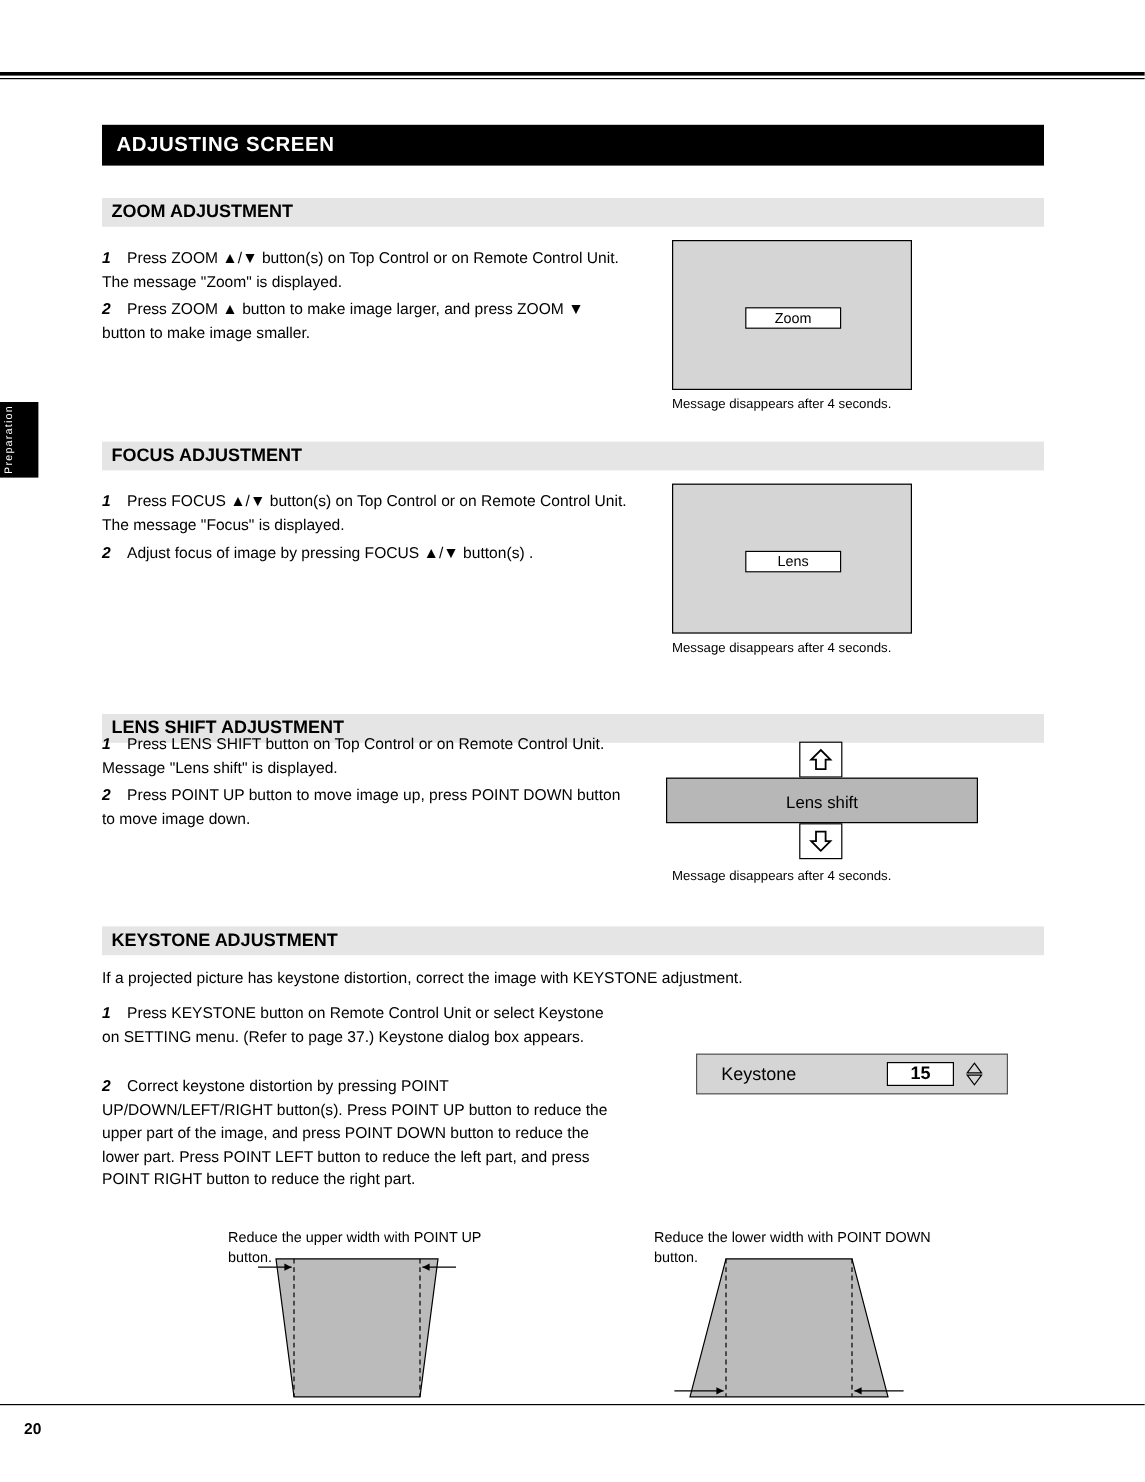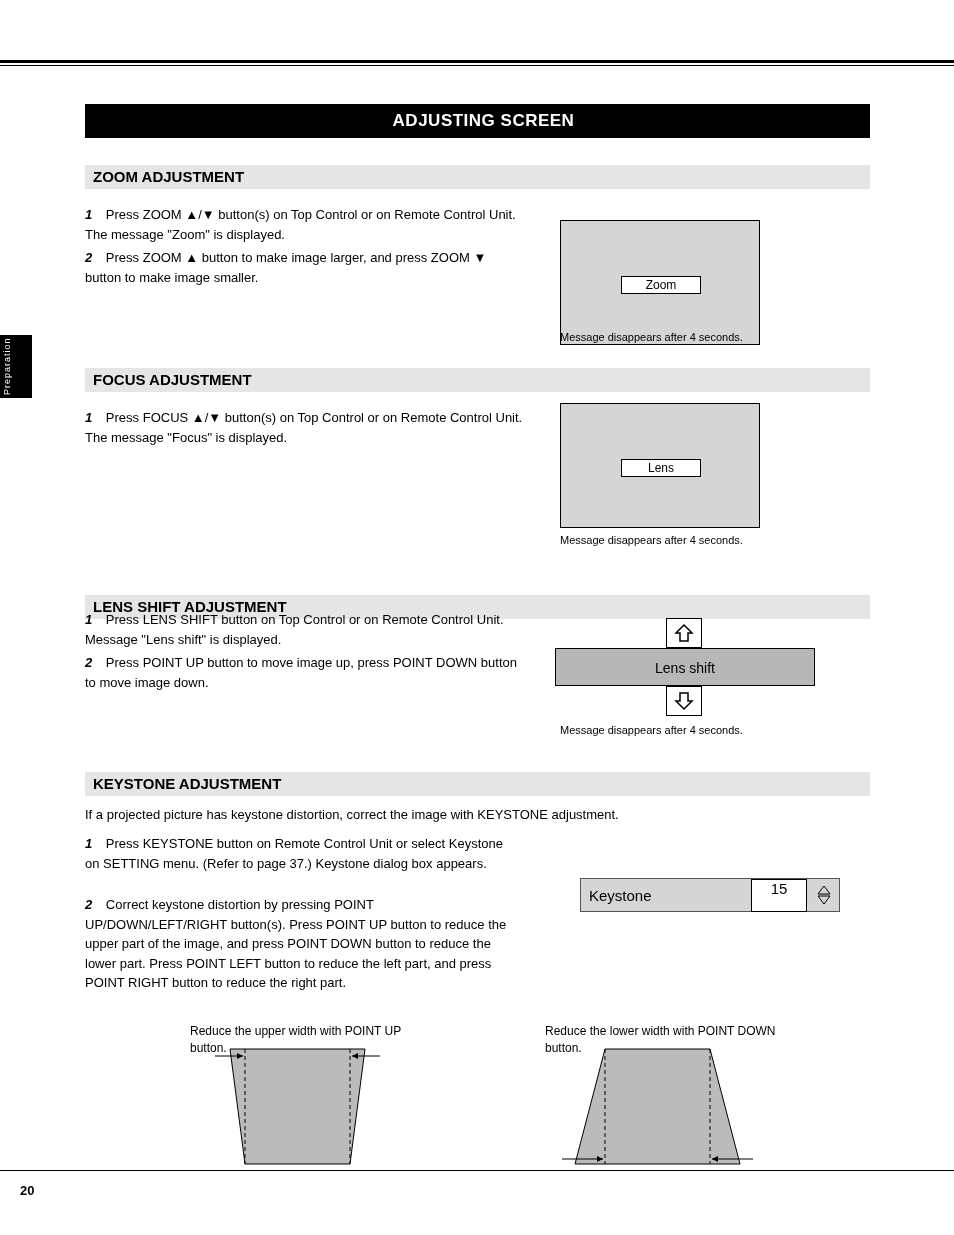--- a/index.html
+++ b/index.html
@@ -3,21 +3,21 @@
 <meta charset="utf-8">
 <style>
   * { box-sizing: border-box; margin: 0; padding: 0; }
   html, body { width: 954px; height: 1235px; background: #fff; font-family: Arial, Helvetica, sans-serif; color: #000; }
   .page { position: relative; width: 954px; height: 1235px; }
   .toprule { position:absolute; left:0; top:60px; width:954px; height:3px; background:#000;}
   .toprule2 { position:absolute; left:0; top:65px; width:954px; height:1px; background:#000;}
   .pagenum { position:absolute; left:20px; top:1183px; font-size:13px; font-weight:bold; }
   .botrule { position:absolute; left:0; top:1170px; width:954px; height:1px; background:#000; }
   .sidebar { position:absolute; left:0; top:335px; width:32px; height:63px; background:#000; color:#fff; writing-mode: vertical-rl; transform: rotate(180deg); font-size:9px; letter-spacing:1px; text-align:center; padding-right:2px;}
-  .banner { position:absolute; left:85px; top:104px; width:785px; height:34px; background:#000; color:#fff; font-weight:bold; font-size:17px; padding-left:12px; line-height:34px; letter-spacing:0.5px;text-align:center;}
+  .banner { position:absolute; left:85px; top:104px; width:785px; height:34px; background:#000; color:#fff; font-weight:bold; font-size:17px; padding-left:12px; line-height:34px; letter-spacing:0.5px;}
   .subhdr { position:absolute; left:85px; width:785px; height:24px; background:#e5e5e5; font-weight:bold; font-size:15px; padding-left:8px; line-height:24px; }
   .body { position:absolute; font-size:13px; line-height:1.45; }
   .step { position:absolute; font-size:13px; line-height:1.5; }
   .stepnum { font-weight:bold; font-style:italic; }
   
   .scrn { position:absolute; background:#d5d5d5; border:1px solid #000; }
   .scrn-box { position:absolute; background:#fff; border:1px solid #000; text-align:center; font-size:12px; }
   
   svg.trap { position:absolute; }
 </style>
@@ -34,29 +34,33 @@
 
   <div class="subhdr" style="top:165px;">ZOOM ADJUSTMENT</div>
   <div class="step" style="left:85px; top:205px; width:440px;">
     <span class="stepnum">1</span>
     <span style="padding-left:10px;">Press ZOOM ▲/▼ button(s) on Top Control or on Remote Control Unit.  The message "Zoom" is displayed.</span>
   </div>
   <div class="step" style="left:85px; top:248px; width:440px;">
     <span class="stepnum">2</span>
     <span style="padding-left:10px;">Press ZOOM ▲ button to make image larger, and press ZOOM ▼ button to make image smaller.</span>
   </div>
-  <div class="scrn" style="left:560px; top:200px; width:200px; height:125px;margin-top:20px;">
+  <div class="scrn" style="left:560px; top:200px; width:200px; height:125px;">
     <div class="scrn-box" style="left:60px; top:55px; width:80px; height:18px; line-height:16px;">Zoom</div>
   </div>
   <div class="body" style="left:560px; top:330px; font-size:11px;">Message disappears after 4 seconds.</div>
 
   <div class="subhdr" style="top:368px;">FOCUS ADJUSTMENT</div>
   <div class="step" style="left:85px; top:408px; width:440px;">
     <span class="stepnum">1</span>
     <span style="padding-left:10px;">Press FOCUS ▲/▼ button(s) on Top Control or on Remote Control Unit.  The message "Focus" is displayed.</span>
+  </div>
+  <div class="step" style="left:85px; top:451px; width:440px;">
+    <span class="stepnum">2</span>
+    <span style="padding-left:10px;">Adjust focus of image by pressing FOCUS ▲/▼ button(s) .</span>
   </div>
   <div class="scrn" style="left:560px; top:403px; width:200px; height:125px;">
     <div class="scrn-box" style="left:60px; top:55px; width:80px; height:18px; line-height:16px;">Lens</div>
   </div>
   <div class="body" style="left:560px; top:533px; font-size:11px;">Message disappears after 4 seconds.</div>
 
   <div class="subhdr" style="top:572px;margin-top:23px;">LENS SHIFT ADJUSTMENT</div>
   <div class="step" style="left:85px; top:610px; width:440px;">
     <span class="stepnum">1</span>
     <span style="padding-left:10px;">Press LENS SHIFT button on Top Control or on Remote Control Unit.  Message "Lens shift" is displayed.</span>
@@ -83,23 +87,23 @@
   <div class="body" style="left:85px; top:806px; width:760px;">If a projected picture has keystone distortion, correct the image with KEYSTONE adjustment.</div>
   <div class="step" style="left:85px; top:834px; width:430px;">
     <span class="stepnum">1</span>
     <span style="padding-left:10px;">Press KEYSTONE button on Remote Control Unit or select Keystone on SETTING menu.  (Refer to page 37.)  Keystone dialog box appears.</span>
   </div>
   <div class="step" style="left:85px; top:895px; width:430px;">
     <span class="stepnum">2</span>
     <span style="padding-left:10px;">Correct keystone distortion by pressing POINT UP/DOWN/LEFT/RIGHT button(s).  Press POINT UP button to reduce the upper part of the image, and press POINT DOWN button to reduce the lower part.  Press POINT LEFT button to reduce the left part, and press POINT RIGHT button to reduce the right part.</span>
   </div>
 
-  <div style="position:absolute; left:580px; top:878px; width:260px; height:34px; background:#d5d5d5; border:1px solid #555; display:flex; align-items:center; padding:0 8px; font-size:15px;">
+  <div style="position:absolute; left:580px; top:878px; width:260px; height:34px; background:#d5d5d5; border:1px solid #555; display:flex; align-items:center; padding:0 20px; font-size:15px;">
     <span style="flex:1;">Keystone</span>
-    <span style="background:#fff; border:1px solid #000; width:56px; height:33px; text-align:center; line-height:18px; font-weight:normal;">15</span>
+    <span style="background:#fff; border:1px solid #000; width:56px; height:20px; text-align:center; line-height:18px; font-weight:bold;">15</span>
     <span style="margin-left:10px; display:flex; flex-direction:column; line-height:8px;">
       <svg width="14" height="10">
           <polygon points="7,1 13,9 1,9" fill="none" stroke="#000"></polygon>
         </svg>
       <svg width="14" height="10">
           <polygon points="1,1 13,1 7,9" fill="none" stroke="#000"></polygon>
         </svg>
     </span>
   </div>
 

